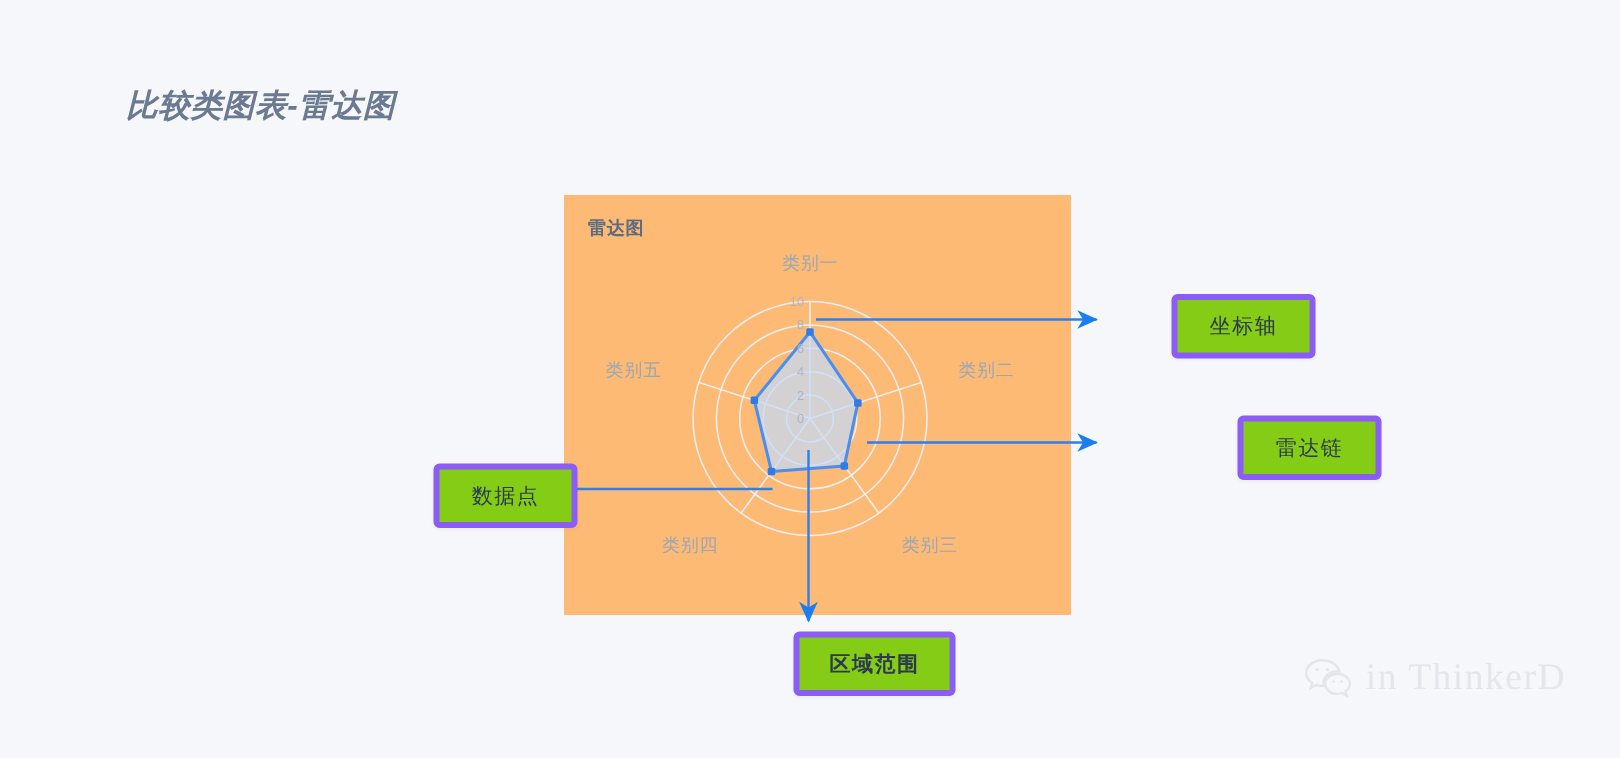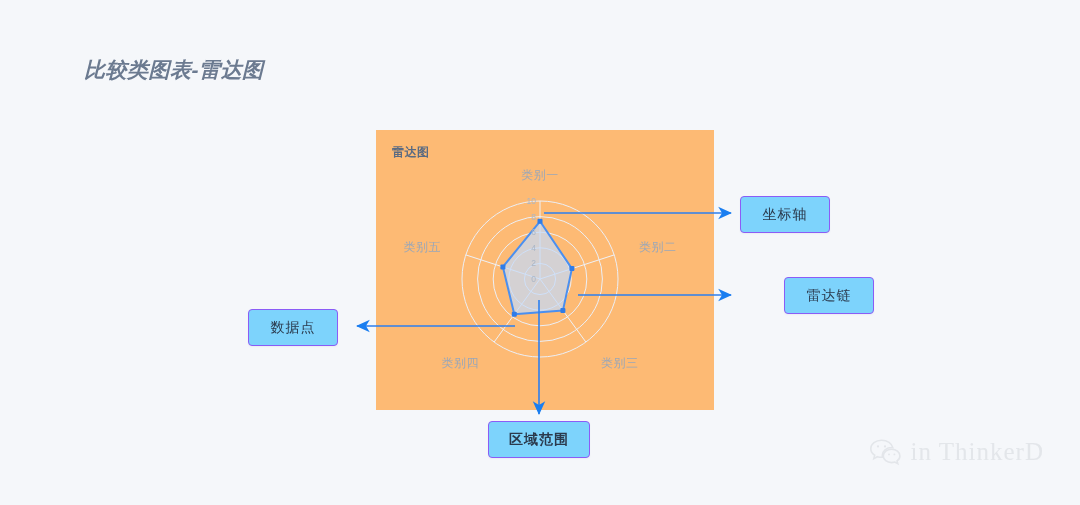--- a/index.html
+++ b/index.html
@@ -19,24 +19,25 @@
     background:#fdba74;
   }
   #chart-panel-title{
     position:absolute;left:16px;top:14px;
     font-size:12px;font-weight:700;color:#5b6b82;letter-spacing:.5px;
   }
   #radar-svg{position:absolute;left:0;top:0;}
   #overlay-svg{position:absolute;left:0;top:0;pointer-events:none;}
   .callout{
     position:absolute;
-    background:#7dd3fc;border:1px solid #8b5cf6;border-radius:4px;
+    background:#84cc16;border:4px solid #8b5cf6;border-radius:4px;
     display:flex;align-items:center;justify-content:center;
     font-size:14px;color:#2b3a4d;letter-spacing:1px;
     box-shadow:0 1px 2px rgba(60,90,130,.06);
+    margin-left:41px;
   }
   #callout-axis{left:740px;top:196px;width:88px;height:35px;}
   #callout-chain{left:784px;top:277px;width:88px;height:35px;}
   #callout-point{left:248px;top:309px;width:88px;height:35px;}
   #callout-area{left:488px;top:421px;width:100px;height:35px;font-weight:bold;}
   #watermark{
     position:absolute;right:36px;top:438px;
     display:flex;align-items:center;gap:8px;
     color:#e3e6ea;font-size:25px;letter-spacing:1px;
     font-family:"Liberation Serif","DejaVu Serif",serif;

